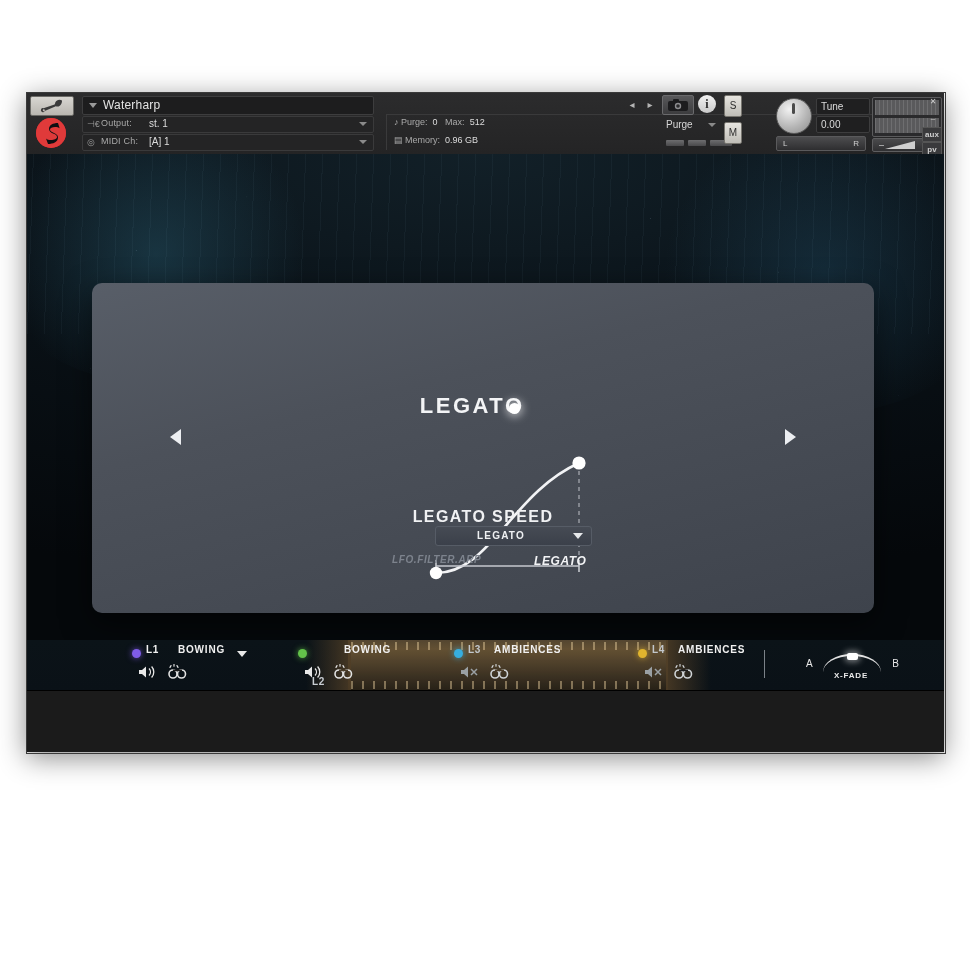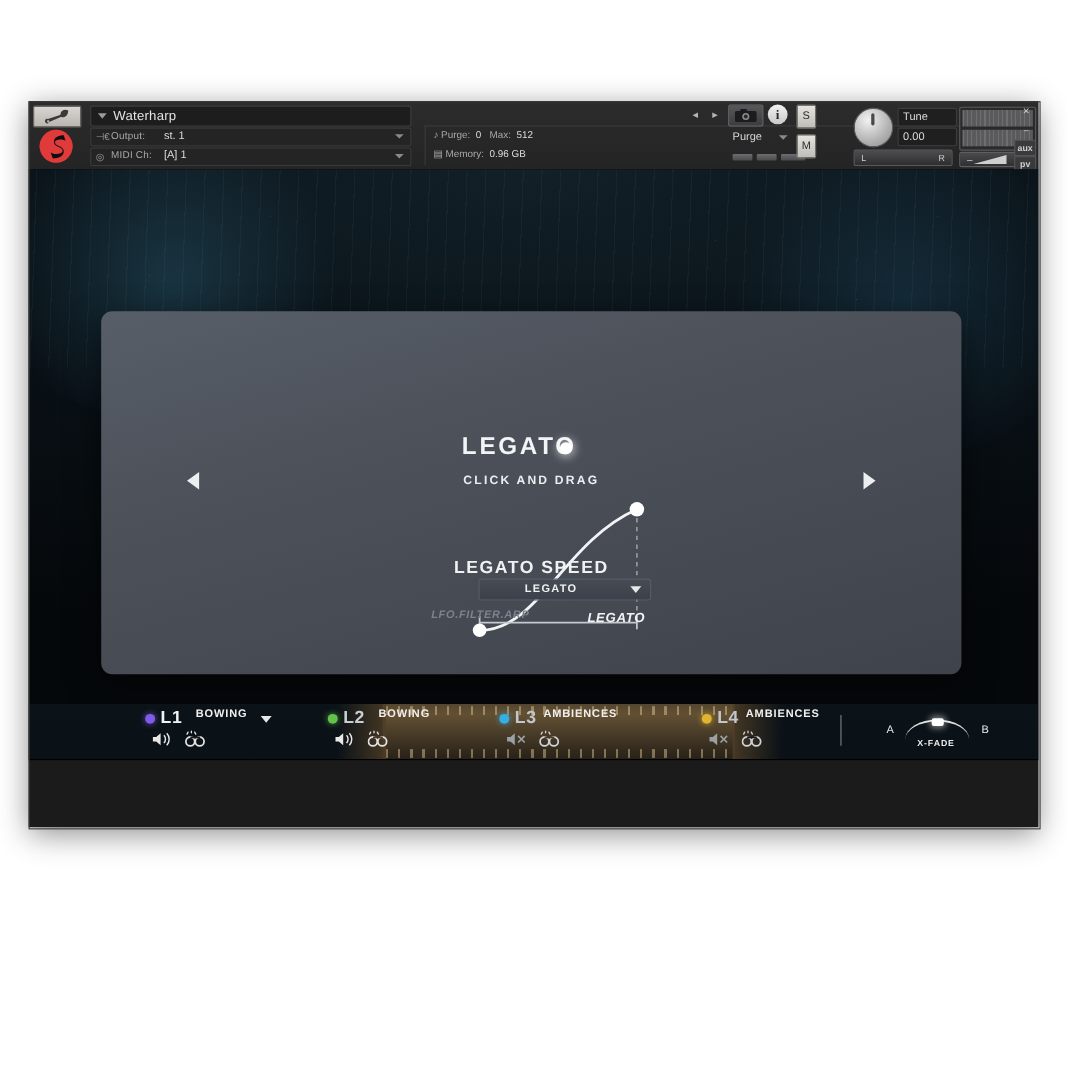--- a/index.html
+++ b/index.html
@@ -133,21 +133,21 @@
   .lband{position:absolute;left:322px;top:0;width:320px;height:50px;
     background:linear-gradient(180deg,#5a4a33 0%,#6b5636 18%,#4a3c28 60%,#2a2318 100%);
     opacity:.92;}
   .lband .tx{position:absolute;left:0;width:320px;height:8px;
     background:repeating-linear-gradient(90deg,rgba(255,225,170,.0) 0 3px,rgba(255,225,170,.45) 3px 5px,rgba(255,225,170,0) 5px 11px);}
   .lgrad-l{position:absolute;left:280px;top:0;width:45px;height:50px;background:linear-gradient(90deg,rgba(40,30,18,0),rgba(80,62,38,.85));}
   .lgrad-r{position:absolute;left:640px;top:0;width:45px;height:50px;background:linear-gradient(90deg,rgba(80,62,38,.85),rgba(20,26,30,0));}
 
   .layer{position:absolute;top:0;height:50px;}
   .layer .dot{position:absolute;left:0;top:9px;width:9px;height:9px;border-radius:50%;}
-  .layer .nm{position:absolute;left:14px;top:4px;font-size:16px;font-weight:bold;letter-spacing:.6px;}
+  .layer .nm{position:absolute;left:14px;top:4px;font-size:10px;font-weight:bold;letter-spacing:.6px;}
   .layer .ar{position:absolute;left:46px;top:4px;font-size:10px;font-weight:bold;letter-spacing:.8px;color:#f0f0f0;}
   .layer .dd{position:absolute;top:11px;width:0;height:0;border-left:5px solid transparent;border-right:5px solid transparent;border-top:6px solid #e8e8e8;}
   .layer .spk{position:absolute;left:6px;top:25px;}
   .layer .lock{position:absolute;left:36px;top:24px;}
 
   .vdivline{position:absolute;left:738px;top:496px;width:1px;height:28px;background:#7b8288;}
   .xfade{position:absolute;left:775px;top:498px;width:100px;height:34px;}
   .xfade .a{position:absolute;left:5px;top:6px;font-size:10px;color:#e9e9e9;}
   .xfade .b{position:absolute;right:2px;top:6px;font-size:10px;color:#e9e9e9;}
   .xfade .lbl{position:absolute;left:0;top:19px;width:100px;text-align:center;font-size:8px;font-weight:bold;letter-spacing:.8px;color:#e9e9e9;}
@@ -282,21 +282,20 @@
     <div class="modal">
       <div class="modal-title">
         <span>LEGATO</span>
         <span style="display:inline-block;width:13px"></span>
       </div>
       <div class="title-dot" style="top:117px;">
         <span style="visibility:hidden">LEGATO</span><i></i>
       </div>
 
       <div class="cad-l"></div>
-      <div class="cad">CLICK AND DRAG</div>
       <div class="cad-r"></div>
 
       <div class="curvewrap">
         <svg width="782" height="140" viewBox="0 0 782 140">
           <line x1="487" y1="20" x2="487" y2="112" stroke="#b9bcc2" stroke-width="1.4" stroke-dasharray="4 4" opacity=".75"></line>
           <path d="M344 130 C 398 130, 420 50, 487 20" fill="none" stroke="#f2f3f5" stroke-width="2.6" stroke-linecap="round"></path>
           <line x1="344" y1="123" x2="487" y2="123" stroke="#c6c9cf" stroke-width="1.6"></line>
           <line x1="344" y1="117" x2="344" y2="129" stroke="#c6c9cf" stroke-width="1.6"></line>
           <line x1="487" y1="117" x2="487" y2="129" stroke="#c6c9cf" stroke-width="1.6"></line>
           <circle cx="344" cy="130" r="6.2" fill="#ffffff"></circle>
@@ -338,21 +337,21 @@
                 <path d="M2 3.4 3 1.6M6 2.2V.4M10 3.4 9 1.6" stroke="#e2e2e2" stroke-width="1.2" fill="none" stroke-linecap="round"></path>
                 <circle cx="5" cy="10" r="4" stroke="#e2e2e2" stroke-width="1.6" fill="none"></circle>
                 <circle cx="13.5" cy="10" r="4" stroke="#e2e2e2" stroke-width="1.6" fill="none"></circle>
                 <rect x="5" y="5.6" width="9" height="1.6" fill="#1a1a1a"></rect>
               </svg>
         </div>
       </div>
 
       <div class="layer" style="left:272px;width:150px;">
         <i class="dot" style="background:#63c24a;box-shadow:0 0 6px rgba(99,194,74,.8);"></i>
-        <div class="nm" style="color:#c8cdd2;">L2</div>
+        <div class="nm" style="color:#c8cdd2;margin-top:32px;">L2</div>
         <div class="ar">BOWING</div>
         <div class="spk">
           <svg width="22" height="14" viewBox="0 0 22 14">
                 <path d="M1 5h3l4-3.5v11L4 9H1z" fill="#e8e8e8"></path>
                 <path d="M11 3.5a5 5 0 0 1 0 7M13.6 1.5a8 8 0 0 1 0 11" stroke="#e8e8e8" stroke-width="1.3" fill="none"></path>
               </svg>
         </div>
         <div class="lock">
           <svg width="20" height="16" viewBox="0 0 20 16">
                 <path d="M2 3.4 3 1.6M6 2.2V.4M10 3.4 9 1.6" stroke="#e2e2e2" stroke-width="1.2" fill="none" stroke-linecap="round"></path>

